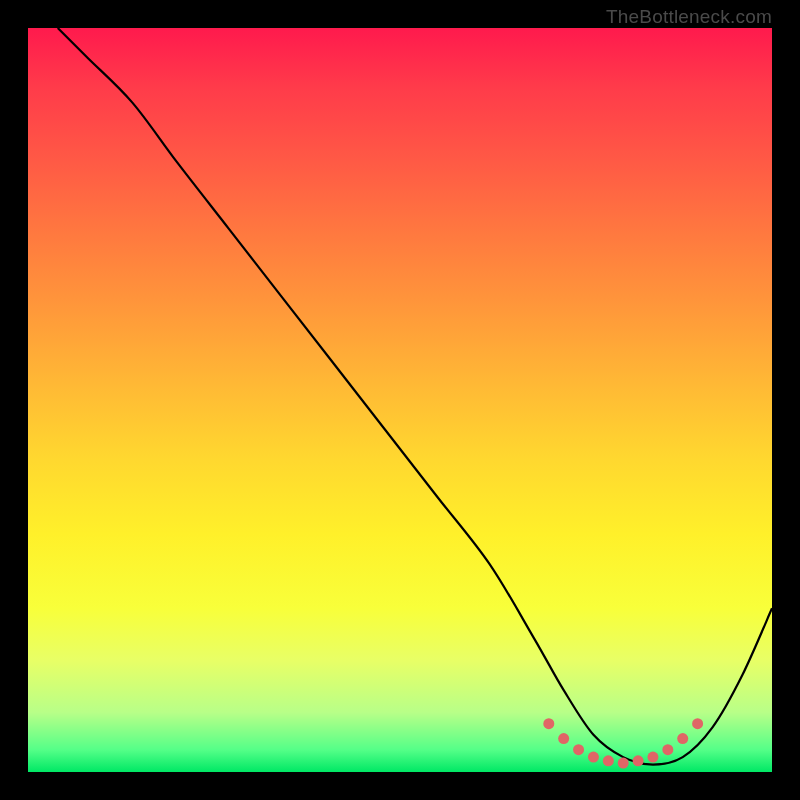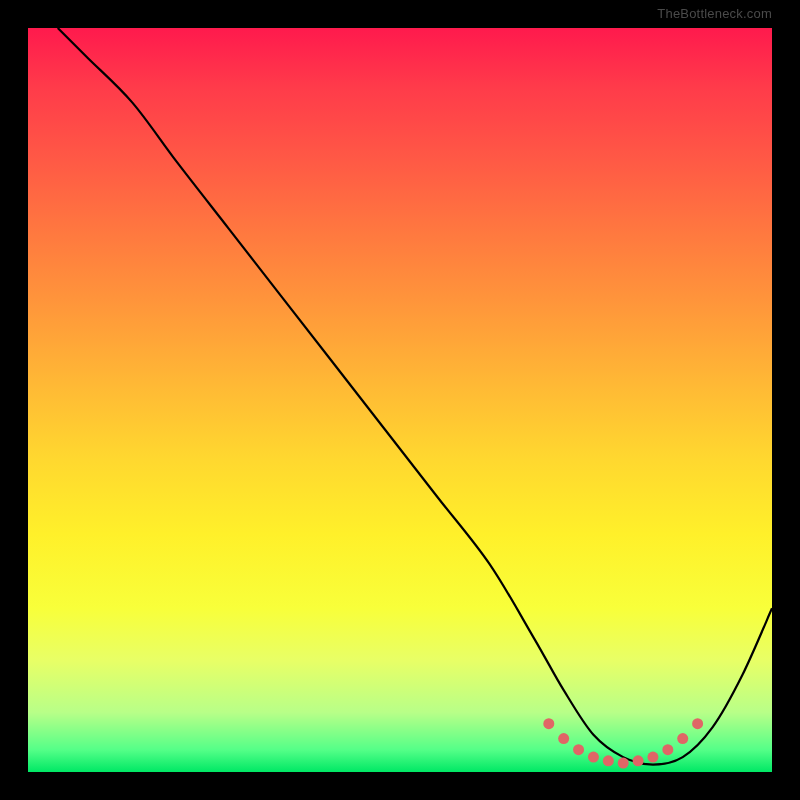--- a/index.html
+++ b/index.html
@@ -30,21 +30,21 @@
       #b8ff88 92%,
       #55ff88 97%,
       #00e865 100%
     );
   }
   .watermark {
     position: absolute;
     top: 6px;
     right: 28px;
     color: #4a4a4a;
-    font-size: 13px;
+    font-size: 19px;
     font-weight: 500;
     letter-spacing: 0.2px;
   }
   svg.curve {
     position: absolute;
     left: 0;
     top: 0;
     width: 744px;
     height: 744px;
     pointer-events: none;

